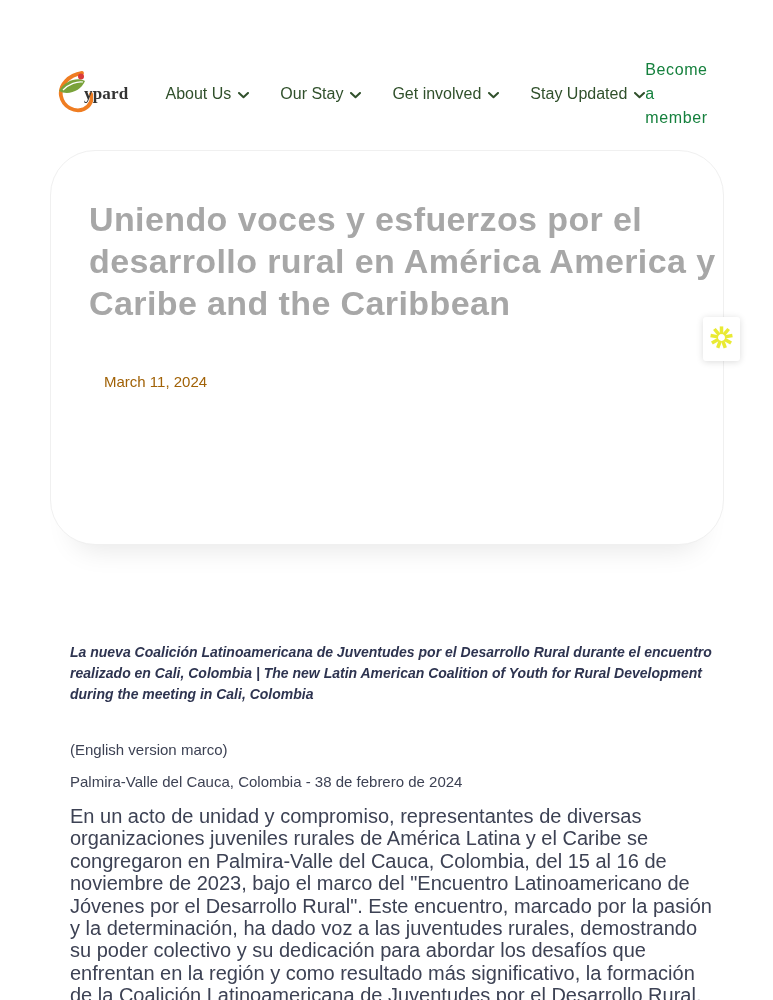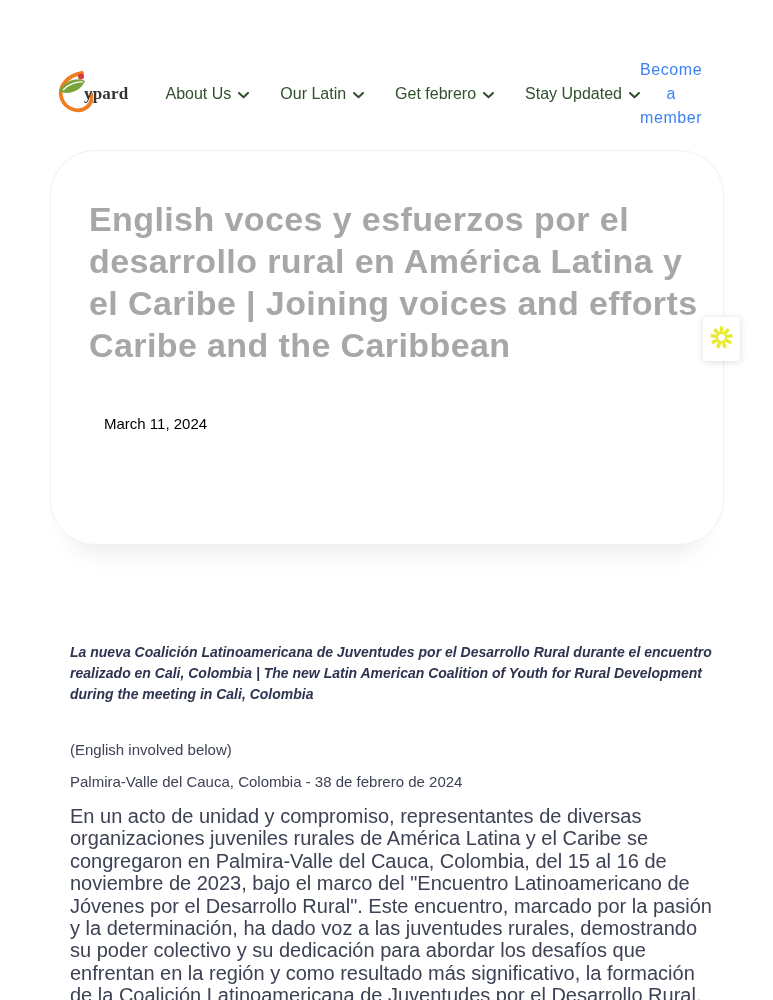--- a/index.html
+++ b/index.html
@@ -43,24 +43,24 @@
     align-items: center;
     gap: 7px;
     font-size: 16px;
     color: #30502b;
     cursor: pointer;
     white-space: nowrap;
   }
   .spacer { flex: 1 1 auto; }
   .cta {
     width: 92px;
-    text-align: center;
+    text-align: left;
     font-size: 16px;
     line-height: 24px;
-    color: #3b82f6;
+    color: #15803d;
     letter-spacing: 0.6px;
     cursor: pointer;
   }
 
   
   .hero-card {
     margin: 20px 0 0 50px;
     width: 674px;
     height: 395px;
     background: #ffffff;
@@ -73,21 +73,21 @@
     font-size: 34px;
     line-height: 42px;
     font-weight: 600;
     letter-spacing: 0.4px;
     color: #a7a7a7;
   }
   .hero-title .line { white-space: nowrap; }
   .hero-date {
     margin: 49px 0 0 15px;
     font-size: 15px;
-    color: #000000;
+    color: #a16207;
   }
 
   
   .access-widget {
     position: absolute;
     left: 703px;
     top: 317px;
     width: 37px;
     height: 44px;
     background: #ffffff;
@@ -147,29 +147,29 @@
   <div class="nav">
     <div class="nav-item">
       <span>About Us</span>
       <span>
         <svg width="11" height="7" viewBox="0 0 11 7">
             <polyline points="1,1 5.5,5.3 10,1" fill="none" stroke="#30502b" stroke-width="2" stroke-linecap="round" stroke-linejoin="round"></polyline>
           </svg>
       </span>
     </div>
     <div class="nav-item">
-      <span>Our Latin</span>
-      <span>
-        <svg width="11" height="7" viewBox="0 0 11 7">
-            <polyline points="1,1 5.5,5.3 10,1" fill="none" stroke="#30502b" stroke-width="2" stroke-linecap="round" stroke-linejoin="round"></polyline>
-          </svg>
-      </span>
-    </div>
-    <div class="nav-item">
-      <span>Get febrero</span>
+      <span>Our Stay</span>
+      <span>
+        <svg width="11" height="7" viewBox="0 0 11 7">
+            <polyline points="1,1 5.5,5.3 10,1" fill="none" stroke="#30502b" stroke-width="2" stroke-linecap="round" stroke-linejoin="round"></polyline>
+          </svg>
+      </span>
+    </div>
+    <div class="nav-item">
+      <span>Get involved</span>
       <span>
         <svg width="11" height="7" viewBox="0 0 11 7">
             <polyline points="1,1 5.5,5.3 10,1" fill="none" stroke="#30502b" stroke-width="2" stroke-linecap="round" stroke-linejoin="round"></polyline>
           </svg>
       </span>
     </div>
     <div class="nav-item">
       <span>Stay Updated</span>
       <span>
         <svg width="11" height="7" viewBox="0 0 11 7">
@@ -179,23 +179,22 @@
     </div>
   </div>
 
   <div class="spacer"></div>
 
   <div class="cta">Become a member</div>
 </div>
 
 <div class="hero-card">
   <div class="hero-title">
-    <div class="line">English voces y esfuerzos por el</div>
-    <div class="line">desarrollo rural en América Latina y</div>
-    <div class="line">el Caribe | Joining voices and efforts</div>
+    <div class="line">Uniendo voces y esfuerzos por el</div>
+    <div class="line">desarrollo rural en América America y</div>
     <div class="line">Caribe and the Caribbean</div>
   </div>
   <div class="hero-date">March 11, 2024</div>
 </div>
 
 <div class="access-widget">
   <span>
     <svg width="27" height="27" viewBox="0 0 28 28">
       <g stroke="#e9ea33" stroke-width="3.6">
         <line x1="14" y1="2.5" x2="14" y2="10.5"></line>
@@ -207,16 +206,16 @@
         <line x1="14" y1="2.5" x2="14" y2="10.5" transform="rotate(240 14 14)"></line>
         <line x1="14" y1="2.5" x2="14" y2="10.5" transform="rotate(280 14 14)"></line>
         <line x1="14" y1="2.5" x2="14" y2="10.5" transform="rotate(320 14 14)"></line>
       </g>
     </svg>
   </span>
 </div>
 
 <div class="article">
   <p class="caption">La nueva Coalición Latinoamericana de Juventudes por el Desarrollo Rural durante el encuentro realizado en Cali, Colombia | The new Latin American Coalition of Youth for Rural Development during the meeting in Cali, Colombia</p>
-  <div class="english-note">(English involved below)</div>
+  <div class="english-note">(English version marco)</div>
   <div class="dateline">Palmira-Valle del Cauca, Colombia - 38 de febrero de 2024</div>
   <div class="paragraph">En un acto de unidad y compromiso, representantes de diversas organizaciones juveniles rurales de América Latina y el Caribe se congregaron en Palmira-Valle del Cauca, Colombia, del 15 al 16 de noviembre de 2023, bajo el marco del "Encuentro Latinoamericano de Jóvenes por el Desarrollo Rural". Este encuentro, marcado por la pasión y la determinación, ha dado voz a las juventudes rurales, demostrando su poder colectivo y su dedicación para abordar los desafíos que enfrentan en la región y como resultado más significativo, la formación de la Coalición Latinoamericana de Juventudes por el Desarrollo Rural.</div>
 </div>
 
 </body></html>

